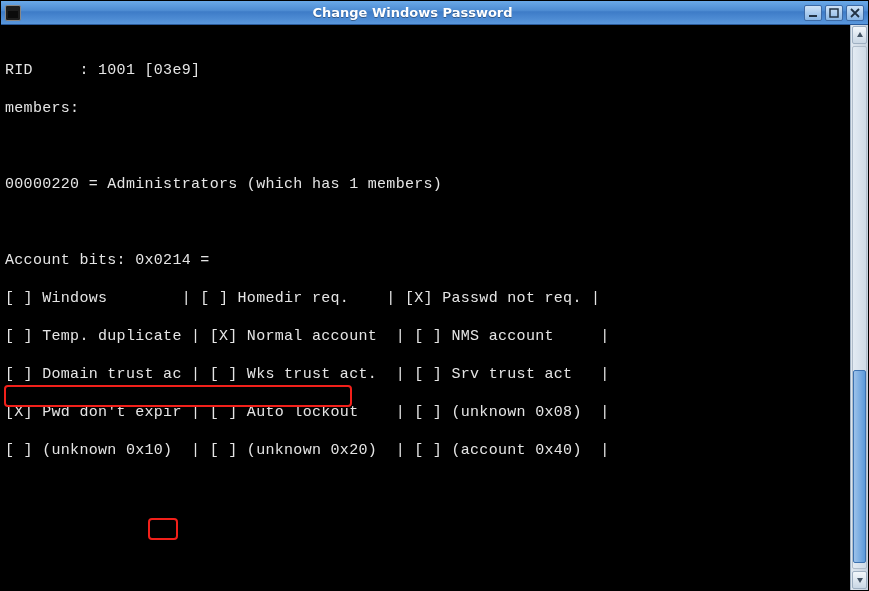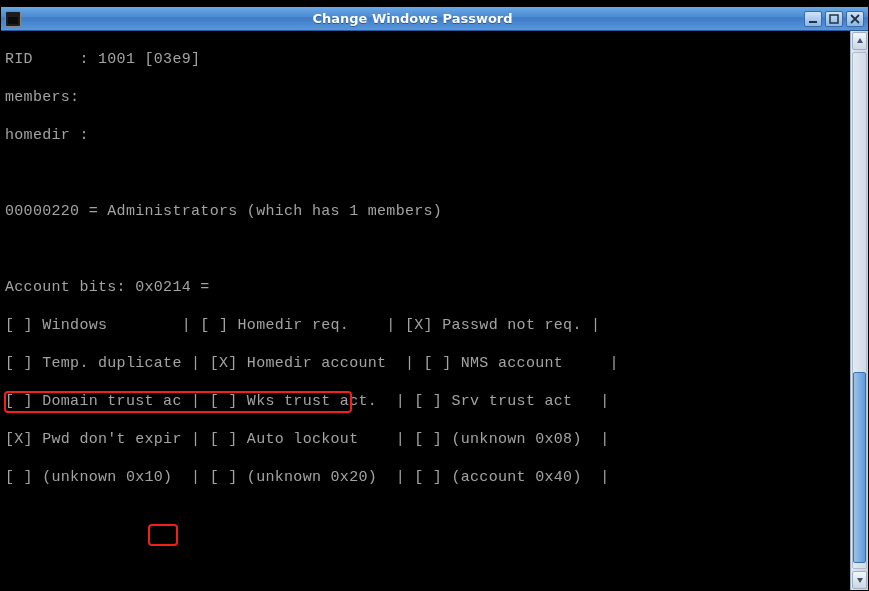--- a/index.html
+++ b/index.html
@@ -20,21 +20,20 @@
   }
   .titlebar {
     height: 24px;
     background: linear-gradient(to bottom, #6aa9e8 0%, #4b89d0 45%, #3d7bc7 46%, #5997dc 100%);
     display: flex;
     align-items: center;
     padding: 0 4px;
     gap: 6px;
     border-bottom: 1px solid #2a5a9a;
     flex: 0 0 auto;
-    margin-top: 6px;
   }
   .titlebar .app-icon {
     width: 16px; height: 16px;
     background: #1d1d1d;
     border: 1px solid #888;
     border-radius: 2px;
     position: relative;
   }
   .titlebar .app-icon::after {
     content:""; position:absolute; left:2px; right:2px; top:5px; bottom:2px;
@@ -59,26 +58,26 @@
   }
   .titlebar .ctrl svg { width:10px; height:10px; }
   .client {
     flex: 1;
     display:flex;
     background:#000;
     overflow:hidden;
   }
   .terminal {
     flex: 1;
-    color: #a3a3a3;
+    color: #e5e5e5;
     font-family: "Courier New","DejaVu Sans Mono",monospace;
     font-size: 15px;
     line-height: 19px;
     white-space: pre;
-    padding: 0 6px 4px 4px;
+    padding: 17px 6px 4px 4px;
     letter-spacing: 0.3px;
     overflow:hidden;
   }
   .scrollbar {
     flex: 0 0 18px;
     background: linear-gradient(to right,#dfe7ef,#c6d2df);
     border-left: 1px solid #9fb0c2;
     display:flex; flex-direction:column;
     align-items:stretch;
   }
@@ -139,27 +138,26 @@
           </svg>
       </div>
     </div>
   </div>
 
   <div class="client">
     <div class="term-wrap">
       <div class="terminal">
 <span class="line">RID     : 1001 [03e9]</span>
 <span class="line">members:</span>
-<span class="line">homedir :</span>
 <span class="line"> </span>
 <span class="line">00000220 = Administrators (which has 1 members)</span>
 <span class="line"> </span>
 <span class="line">Account bits: 0x0214 =</span>
 <span class="line">[ ] Windows        | [ ] Homedir req.    | [X] Passwd not req. |</span>
-<span class="line">[ ] Temp. duplicate | [X] Homedir account  | [ ] NMS account     |</span>
+<span class="line">[ ] Temp. duplicate | [X] Normal account  | [ ] NMS account     |</span>
 <span class="line">[ ] Domain trust ac | [ ] Wks trust act.  | [ ] Srv trust act   |</span>
 <span class="line">[X] Pwd don't expir | [ ] Auto lockout    | [ ] (unknown 0x08)  |</span>
 <span class="line">[ ] (unknown 0x10)  | [ ] (unknown 0x20)  | [ ] (account 0x40)  |</span>
 <span class="line"> </span>
 
 
 
 
 
 

